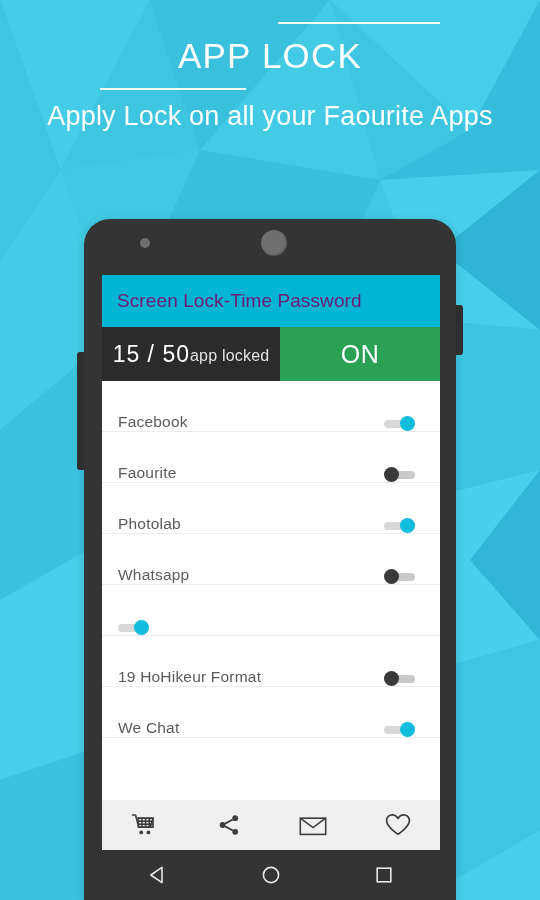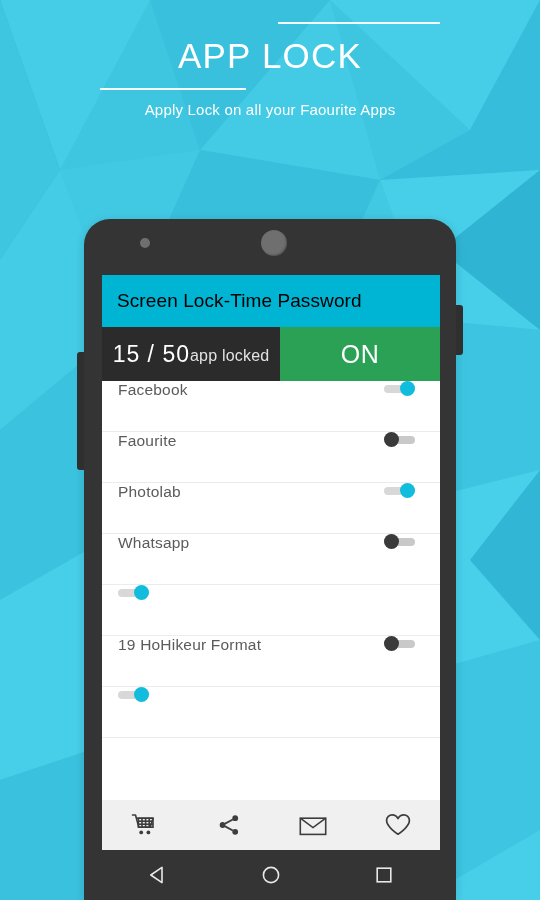--- a/index.html
+++ b/index.html
@@ -27,21 +27,21 @@
   }
   .rule-top{ left:278px; top:22px; width:162px; }
   .rule-bot{ left:100px; top:88px; width:146px; }
   .promo-title{
     position:absolute; left:0; top:36px; width:540px;
     font-size:35px; letter-spacing:1.2px; color:#ffffff;
     font-weight:400;
   }
   .promo-sub{
     position:absolute; left:0; top:101px; width:540px;
-    font-size:15px; color:#ffffff; font-weight:400;
+    font-size:27px; color:#ffffff; font-weight:400;
     letter-spacing:.2px;
   }
 
   
   .phone{
     position:absolute; left:84px; top:219px;
     width:372px; height:681px;
     background:#343434;
     border-top-left-radius:26px; border-top-right-radius:26px;
     box-shadow:0 2px 10px rgba(0,0,0,.14);
@@ -74,21 +74,21 @@
     width:338px; height:575px;
     background:#ffffff; overflow:hidden;
     display:flex; flex-direction:column;
   }
   .app-bar{
     height:52px; background:#00b5d4;
     display:flex; align-items:center;
     padding-left:15px; flex:0 0 auto;
   }
   .app-bar-title{
-    color:#000000; font-size:19px; font-weight:400; letter-spacing:.1px;
+    color:#701a75; font-size:19px; font-weight:400; letter-spacing:.1px;
   }
   .stats{
     height:54px; display:flex; flex:0 0 auto;
   }
   .stats-left{
     width:178px; background:#2b2b2b;
     display:flex; 
     align-items:center; justify-content:center;
   }
   .stats-count{
@@ -100,21 +100,21 @@
   .stats-right{
     flex:1; background:#2aa155;
     display:flex; align-items:center; justify-content:center;
   }
   .stats-on{
     color:#ffffff; font-size:25px; letter-spacing:.5px;
   }
 
   .app-list{ flex:1 1 auto; background:#ffffff; }
   .app-row{
-    height:51px; display:flex; align-items:flex-start;
+    height:51px; display:flex; align-items:flex-end;
     padding:0 25px 0 16px;
     border-bottom:1px solid #ececec;
   }
   .app-name{
     flex:1; color:#5b5b5b; font-size:15.5px; letter-spacing:.2px;
   }
 
   
   .toggle{
     position:relative; width:31px; height:15px; flex:0 0 auto;
@@ -252,20 +252,21 @@
             </span>
           </div>
           <div class="app-row">
             <span class="app-name">19 HoHikeur Format</span>
             <span class="toggle off">
               <span class="track"></span>
               <span class="knob"></span>
             </span>
           </div>
           <div class="app-row">
+            <span class="app-name">We Chat</span>
             <span class="toggle on">
               <span class="track"></span>
               <span class="knob"></span>
             </span>
           </div>
         </div>
 
       <div class="tool-bar">
         <div class="tool-btn">
           <svg width="26" height="24" viewBox="0 0 26 24" fill="none" stroke="#3d3d3d" stroke-width="1.6">

